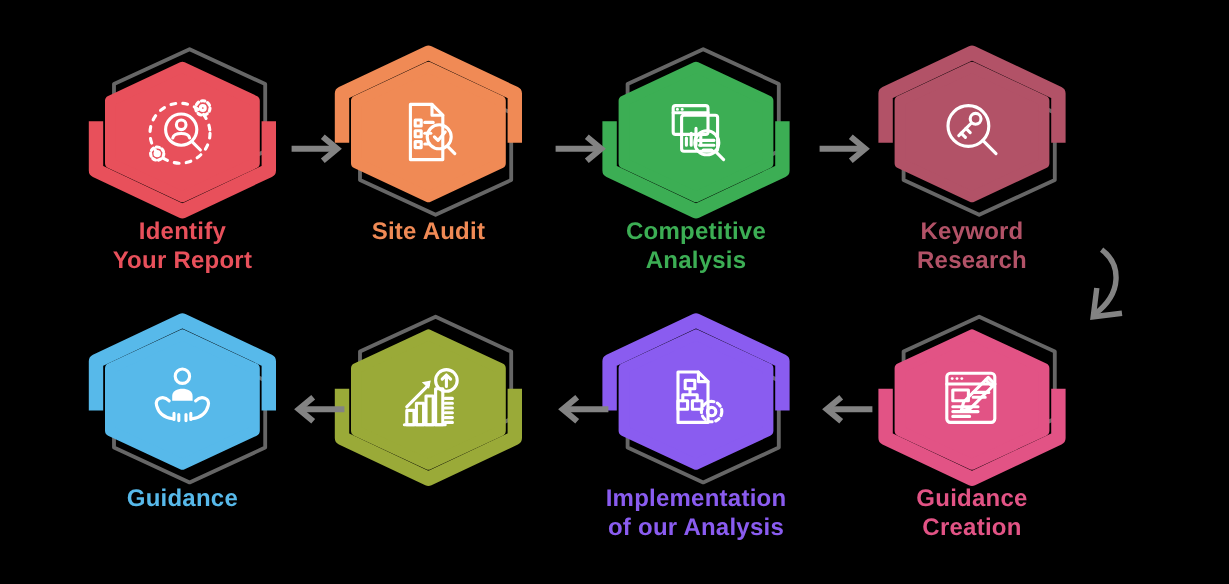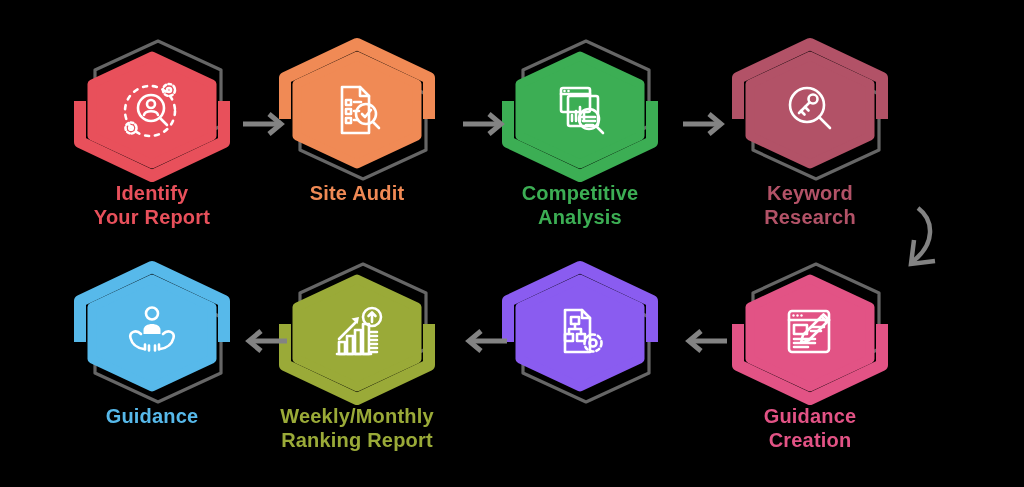--- a/index.html
+++ b/index.html
@@ -146,43 +146,41 @@
         <rect x="22" y="35" width="6" height="18"></rect>
         <rect x="30" y="29" width="6" height="24"></rect>
         <rect x="38" y="23" width="6" height="30"></rect>
         <path d="M14 38 L32 20"></path>
         <polygon class="fillw" points="34,16 26.5,17.5 32.5,23"></polygon>
         <circle cx="47" cy="16" r="9"></circle>
         <path d="M47 21 V11.5 M43.5 15 L47 11.5 L50.5 15"></path>
         <path d="M46 31 h6 M46 35 h6 M46 39 h6 M46 43 h6 M46 47 h6 M46 51 h6"></path>
       </g>
     </svg>
-    <div class="step-label">
-      <span>Weekly/Monthly</span>
-      <span>Ranking Report</span>
-    </div>
   </div>
 
   <div class="step row2 col3" style="--c: #8a5cf0;">
     <svg class="badge" width="176" height="172" viewBox="0 0 176 172">
       <polygon class="badge-outline" points="94,50 157,79 157,135 94,164 31,135 31,79"></polygon>
       <path class="badge-wing" d="M16,104 L16,63 L88,29 L160,63 L160,104"></path>
       <polygon class="badge-fill" points="88,41 148,69 148,121 88,149 28,121 28,69"></polygon>
       <g class="icon" transform="translate(56,63)">
         <path d="M17 9 h17 l8 8 v34 h-25 z"></path>
         <path d="M34 9 v8 h8"></path>
         <rect x="23" y="16" width="8" height="7"></rect>
         <path d="M27 23 v5 M21 28 h12 M21 28 v5 M33 28 v5"></path>
         <rect x="17" y="33" width="8" height="7"></rect>
         <rect x="29" y="33" width="8" height="7"></rect>
         <circle cx="45" cy="42" r="8.5" stroke-dasharray="3.4 3"></circle>
         <circle cx="45" cy="42" r="3.5"></circle>
       </g>
     </svg>
     <div class="step-label">
+      <span>Implementation</span>
+      <span>of our Analysis</span>
     </div>
   </div>
 
   <div class="step row2 col4" style="--c: #e25385;">
     <svg class="badge" width="176" height="172" viewBox="0 0 176 172">
       <polygon class="badge-outline" points="94,26 157,55 157,111 94,140 31,111 31,55"></polygon>
       <path class="badge-wing" d="M16,86 L16,127 L88,161 L160,127 L160,86"></path>
       <polygon class="badge-fill" points="88,41 148,69 148,121 88,149 28,121 28,69"></polygon>
       <g class="icon" transform="translate(56,63)">
         <rect x="11" y="10" width="40" height="41" rx="3"></rect>

